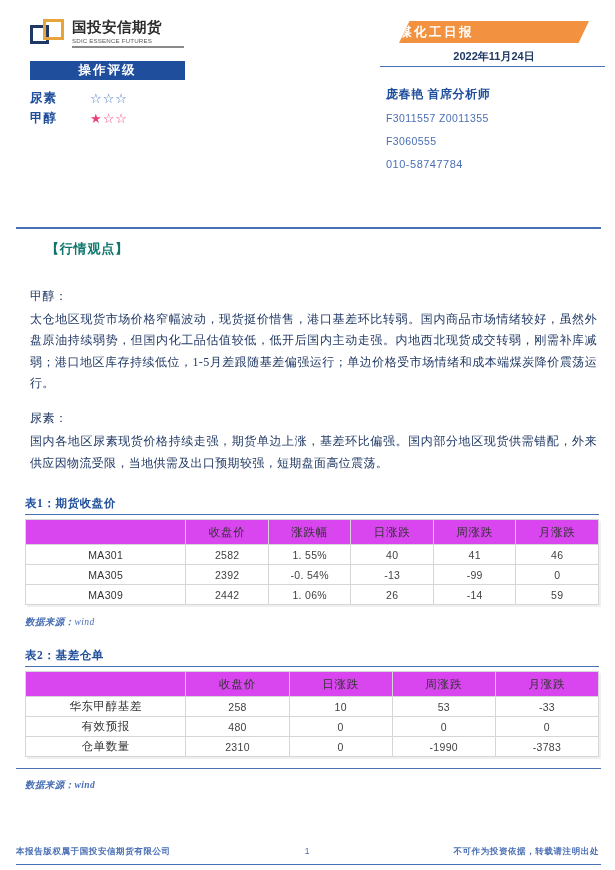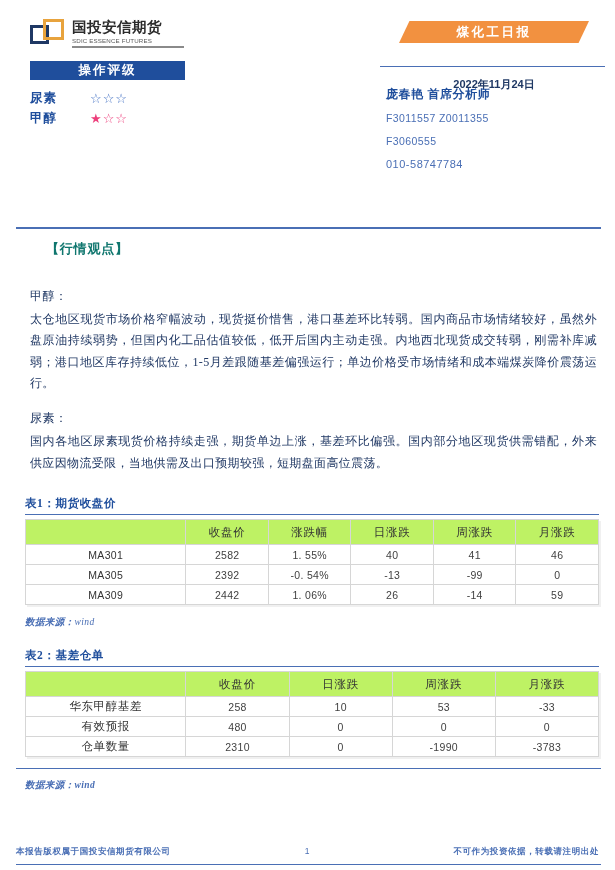--- a/index.html
+++ b/index.html
@@ -141,36 +141,34 @@
   .banner {
     width: 100%;
     height: 100%;
     background: #F29140;
     -webkit-clip-path: polygon(5.5% 0, 100% 0, 94.5% 100%, 0 100%);
     clip-path: polygon(5.5% 0, 100% 0, 94.5% 100%, 0 100%);
     color: #ffffff;
     font-size: 12.5px;
     font-weight: bold;
     letter-spacing: 2.5px;
-    text-align: center;
     line-height: 22px;
     box-sizing: border-box;
   }
 
   .report-date {
     position: absolute;
     right: 26px;
     top: 49px;
     width: 190px;
     text-align: center;
     font-family: "Liberation Sans", "DejaVu Sans", sans-serif;
     font-size: 11px;
     font-weight: bold;
     color: #1F3864;
-    margin-top: 28px;
   }
   .date-rule {
     position: absolute;
     right: 10px;
     top: 66px;
     width: 225px;
     height: 1.3px;
     background: #4A6FB5;
   }
 
@@ -266,21 +264,21 @@
     box-shadow: 2px 2px 0 0 rgba(0,0,0,0.06);
   }
   table.data th, table.data td {
     border: 1px solid #D6D6D6;
     text-align: center;
     height: 19px;
     padding: 0 2px;
     font-weight: normal;
   }
   table.data thead th {
-    background: #bef264;
+    background: #d946ef;
     height: 24px;
     font-family: "Liberation Serif", "DejaVu Serif", serif;
     font-size: 11.5px;
     color: #333333;
     letter-spacing: 0.8px;
   }
   table.data tbody td:first-child {
     font-family: "Liberation Serif", "DejaVu Serif", serif;
     font-size: 11.5px;
     letter-spacing: 0.6px;

